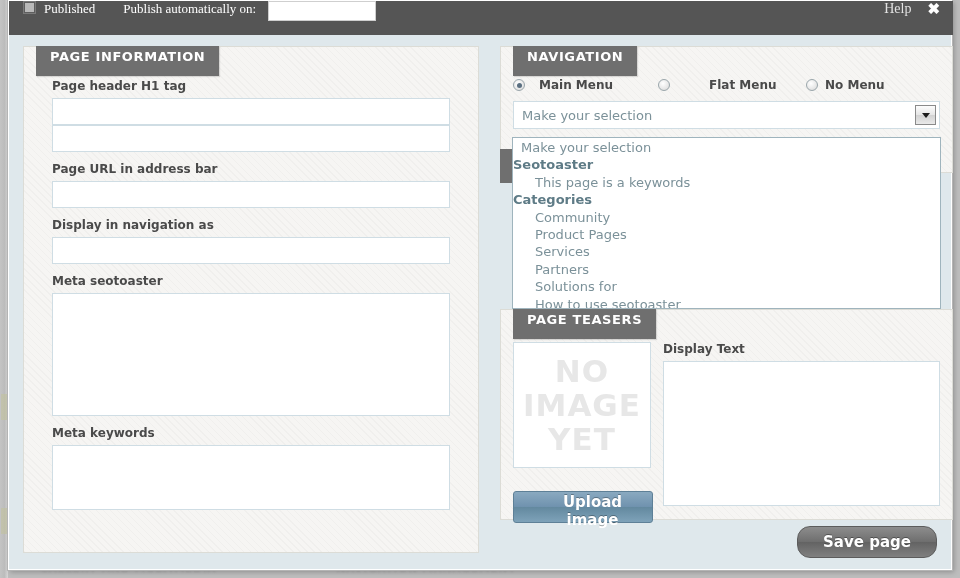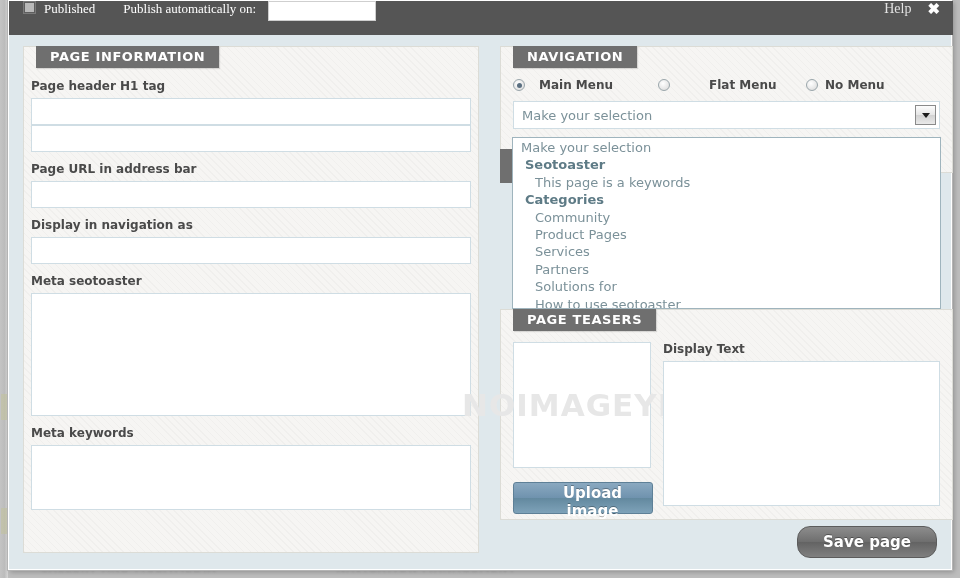--- a/index.html
+++ b/index.html
@@ -94,36 +94,36 @@
     position: absolute;
     background:
       repeating-linear-gradient(45deg,
         rgba(0,0,0,.022) 0 1px, rgba(0,0,0,0) 1px 5px),
       #f6f5f3;
     border: 1px solid #dcdcd6;
   }
   .panel-title {
     position: absolute;
     top: -1px; left: 12px;
-    height: 22px; line-height: 22px;
+    height: 30px; line-height: 22px;
     padding: 0 14px 0 14px;
     background: #6f6f6f;
     color: #ffffff;
     font-size: 13px; font-weight: bold;
     letter-spacing: .6px;
     white-space: nowrap;
     z-index: 3;
     box-shadow: 1px 1px 1px rgba(0,0,0,.12);
   }
 
   
   #panel-pageinfo {
     left: 14px; top: 45px; width: 456px; height: 507px;
   }
-  #pageinfo-body { position: absolute; left: 0; top: 22px; right: 0; bottom: 0; padding: 0 7px; }
+  #pageinfo-body { position: absolute; left: 0; top: 22px; right: 0; bottom: 0; padding: 0 28px; }
 
   .field-label {
     font-size: 12px; font-weight: bold; color: #4a4a4a;
     margin: 10px 0 5px 0;
   }
   .text-input {
     width: 100%; height: 27px;
     background: #ffffff;
     border: 1px solid #cfdde4;
     font-size: 12px; color: #444;
@@ -212,45 +212,45 @@
     padding-top: 1px;
   }
   .dd-item {
     font-size: 13px; line-height: 17.4px;
     color: #7b9199;
     padding-left: 8px;
     white-space: nowrap;
     cursor: default;
   }
   .dd-item.group {
-    font-weight: bold; color: #5e7b86; padding-left: 12px;
+    font-weight: bold; color: #5e7b86; padding-left: 0;
   }
   .dd-item.child { padding-left: 22px; }
 
   
   #panel-teasers {
     left: 491px; top: 308px; width: 453px; height: 211px;
   }
   #teasers-body { position: absolute; left: 0; top: 22px; right: 0; bottom: 0; padding: 10px 12px 0 12px; display: flex; }
   #teaser-left { width: 138px; flex: none; }
   #no-image-box {
     width: 138px; height: 126px;
     background: #ffffff;
     border: 1px solid #cfdde4;
-    display: flex; flex-direction: row;
+    display: flex; flex-direction: column;
     align-items: center; justify-content: center;
     line-height: 34px;
   }
   .no-image-word {
     font-size: 31px; font-weight: bold;
     color: #e7e7e7;
     letter-spacing: 1px;
   }
   #upload-image-button {
-    margin-top: 14px;
+    margin-top: 23px;
     width: 140px; height: 32px;
     background: linear-gradient(to bottom,#8aa9c0 0%,#6f92ae 50%,#63899f 51%,#7ea2b9 100%);
     border: 1px solid #5e8097;
     border-radius: 3px;
     color: #ffffff; font-size: 15px; font-weight: bold;
     text-shadow: 0 -1px 0 rgba(0,0,0,.3);
     cursor: pointer;
     font-family: inherit;
     padding-left: 25px;
   }

